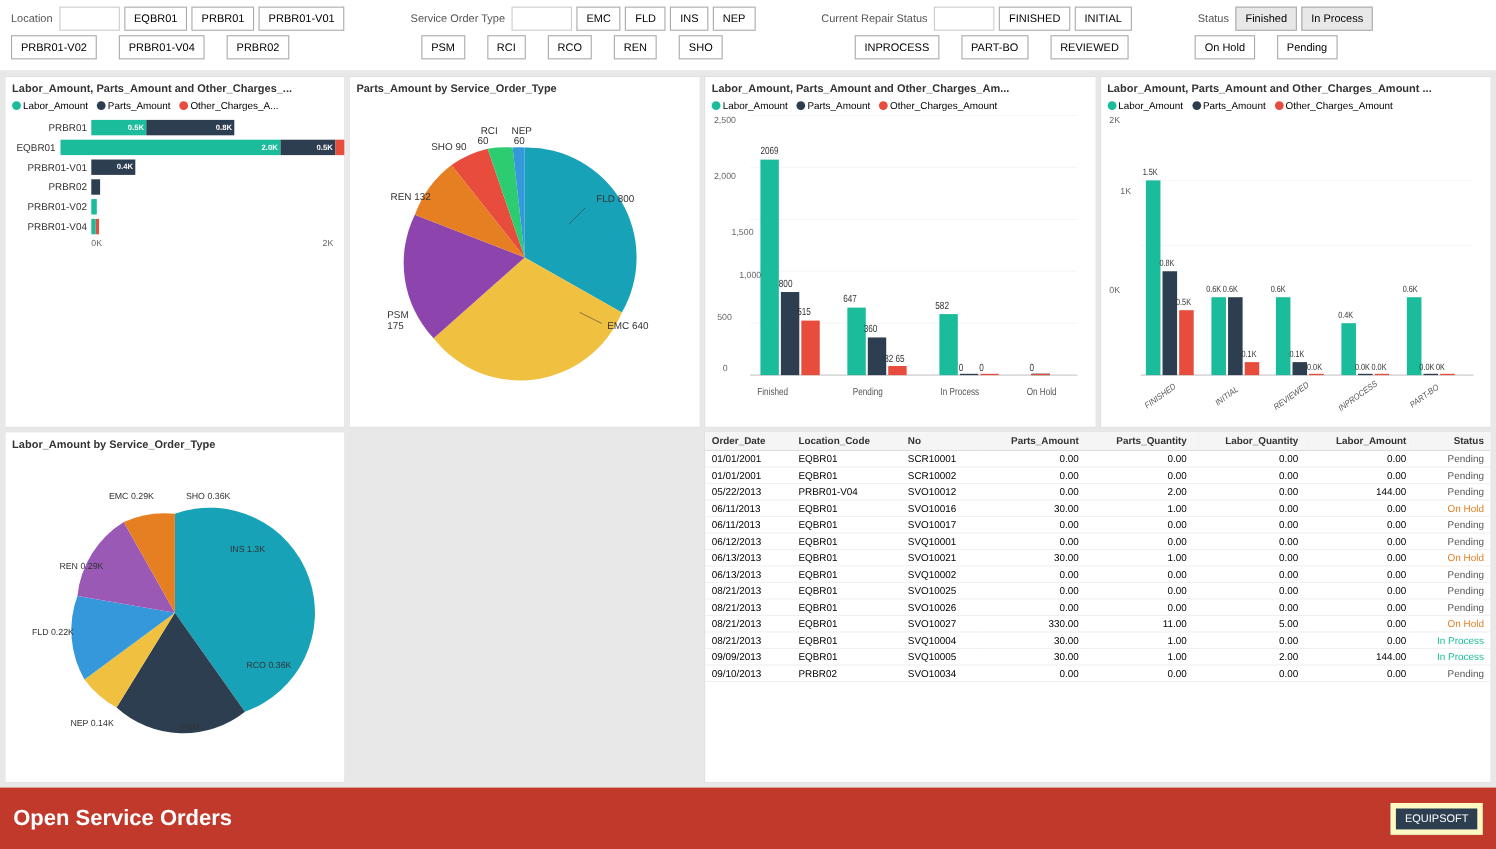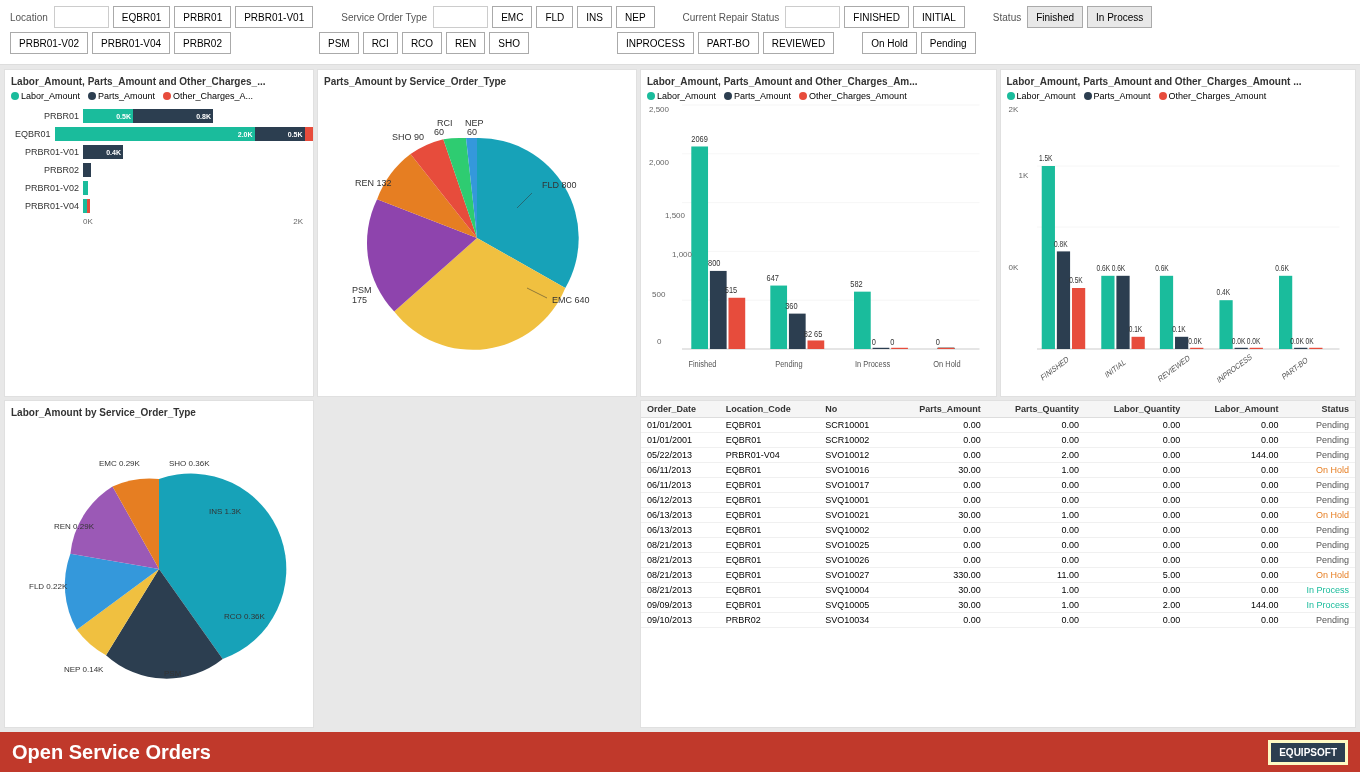--- a/index.html
+++ b/index.html
@@ -2,21 +2,21 @@
 <html><head>
   <meta charset="utf-8">
   <style>
     * { box-sizing: border-box; margin: 0; padding: 0; }
     body { font-family: 'Segoe UI', Arial, sans-serif; font-size: 11px; background: #f0f0f0; width: 1360px; min-height: 772px; overflow: hidden; }
 
     .dashboard { background: #f0f0f0; width: 1360px; height: 772px; display: flex; flex-direction: column; }
 
     
     .filter-bar { background: white; padding: 6px 10px; border-bottom: 1px solid #ddd; }
-    .filter-row { display: flex; align-items: center; gap: 4px; margin-bottom: 4px; flex-wrap: wrap; }
+    .filter-row { display: flex; align-items: center; gap: 20px; margin-bottom: 4px; flex-wrap: wrap; }
     .filter-group { display: flex; align-items: center; gap: 4px; }
     .filter-label { font-size: 10px; color: #555; margin-right: 2px; white-space: nowrap; }
     .filter-input { width: 55px; height: 22px; border: 1px solid #ccc; background: white; padding: 2px 4px; font-size: 10px; }
     .filter-btn { height: 22px; padding: 0 8px; border: 1px solid #aaa; background: white; font-size: 10px; cursor: pointer; white-space: nowrap; }
     .filter-btn.active { background: #e8e8e8; }
     .filter-separator { width: 20px; }
 
     .chart-panel { background: white; border: 1px solid #e0e0e0; padding: 6px; position: relative; overflow: hidden; }
 
     .chart-title { font-size: 10px; color: #333; font-weight: 600; margin-bottom: 4px; white-space: nowrap; overflow: hidden; text-overflow: ellipsis; }
@@ -24,23 +24,23 @@
     .legend-item { display: flex; align-items: center; gap: 2px; }
     .legend-dot { width: 8px; height: 8px; border-radius: 50%; }
     .table-scroll { overflow-y: auto; flex: 1; }
     table { width: 100%; border-collapse: collapse; font-size: 9px; }
     th { background: #f5f5f5; border-bottom: 1px solid #ddd; padding: 3px 6px; text-align: right; font-weight: 600; color: #333; white-space: nowrap; }
     th:first-child, th:nth-child(2), th:nth-child(3) { text-align: left; }
     td { padding: 2px 6px; border-bottom: 1px solid #f0f0f0; text-align: right; }
     td:first-child, td:nth-child(2), td:nth-child(3) { text-align: left; }
 
     
-    .bottom-bar { height: 40px; background: #c0392b; display: flex; align-items: center; justify-content: space-between; padding: 0 12px; }
+    .bottom-bar { height: 56px; background: #c0392b; display: flex; align-items: center; justify-content: space-between; padding: 0 12px; }
     .bottom-title { color: white; font-size: 20px; font-weight: bold; }
-    .logo { background: #2c3e50; color: white; font-size: 10px; font-weight: bold; padding: 4px 8px; border: 3px solid #fef9c3; margin-left: 12px; }
+    .logo { background: #2c3e50; color: white; font-size: 10px; font-weight: normal; padding: 4px 8px; border: 5px solid #fef9c3; margin-left: 12px; }
 
     
     .table-scroll::-webkit-scrollbar { width: 8px; }
     .table-scroll::-webkit-scrollbar-track { background: #f1f1f1; }
     .table-scroll::-webkit-scrollbar-thumb { background: #ccc; }
 
     
     svg { overflow: visible; }
   </style>
 </head>

